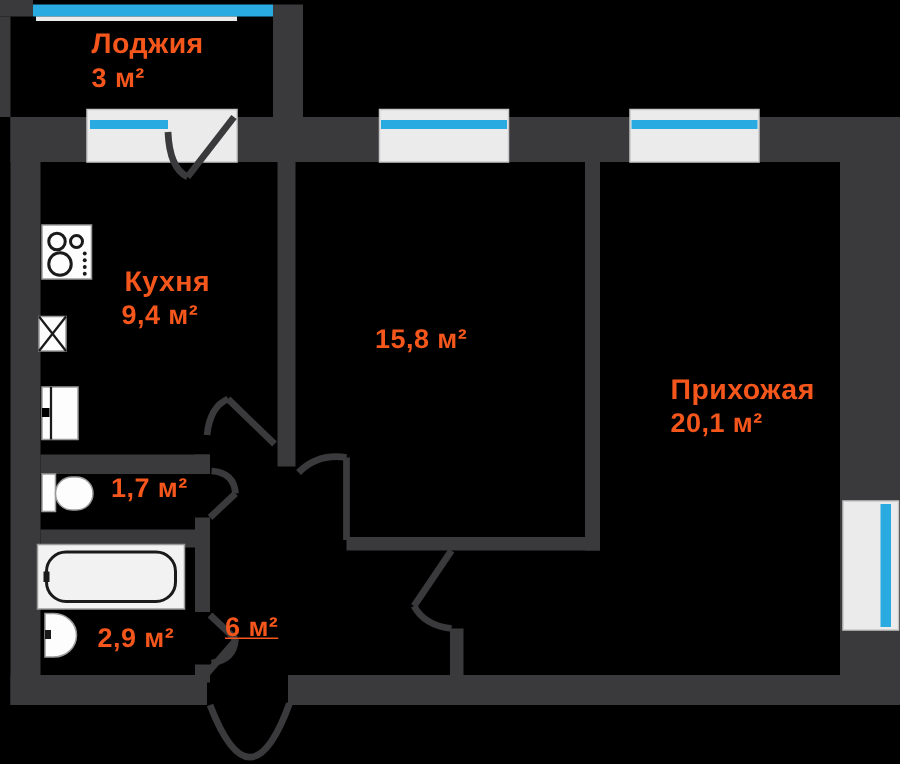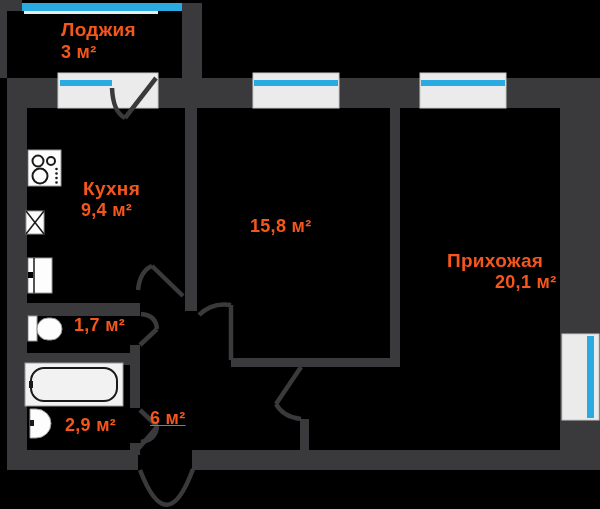--- a/index.html
+++ b/index.html
@@ -142,21 +142,21 @@
 
   <div class="room-label" style="left:61px;top:20px;">Лоджия</div>
   <div class="room-label room-area" style="left:61px;top:43px;">3 м²</div>
 
   <div class="room-label" style="left:83px;top:179px;">Кухня</div>
   <div class="room-label room-area" style="left:81px;top:201px;">9,4 м²</div>
 
   <div class="room-label room-area" style="left:250px;top:217px;">15,8 м²</div>
 
   <div class="room-label" style="left:447px;top:251px;">Прихожая</div>
-  <div class="room-label room-area" style="left:447px;top:273px;margin-left:48px;">20,1 м²</div>
+  <div class="room-label room-area" style="left:447px;top:273px;">20,1 м²</div>
 
   <div class="room-label room-area" style="left:150px;top:409px;text-decoration:underline;">6 м²</div>
 
   <div class="room-label room-area" style="left:74px;top:316px;">1,7 м²</div>
 
   <div class="room-label room-area" style="left:65px;top:416px;">2,9 м²</div>
 
 </div>
 
 </body></html>

